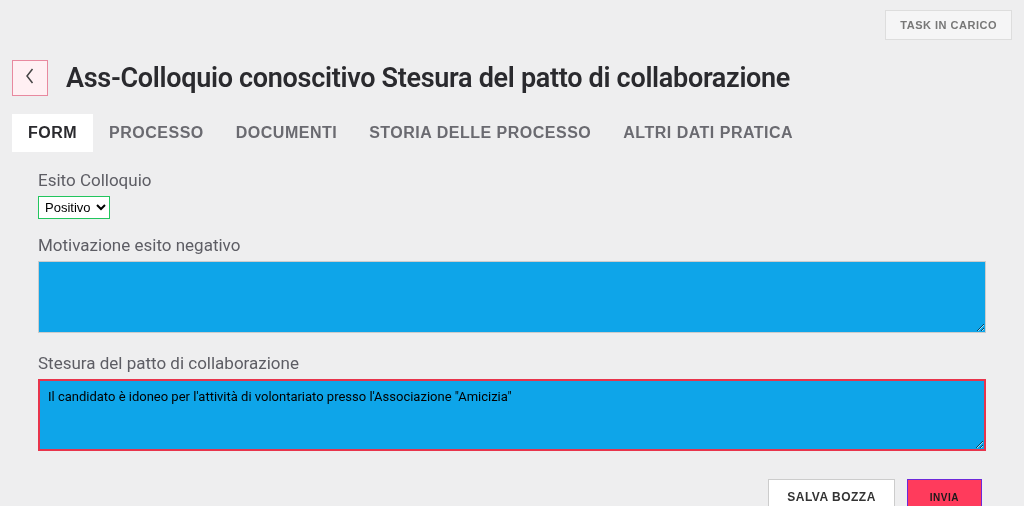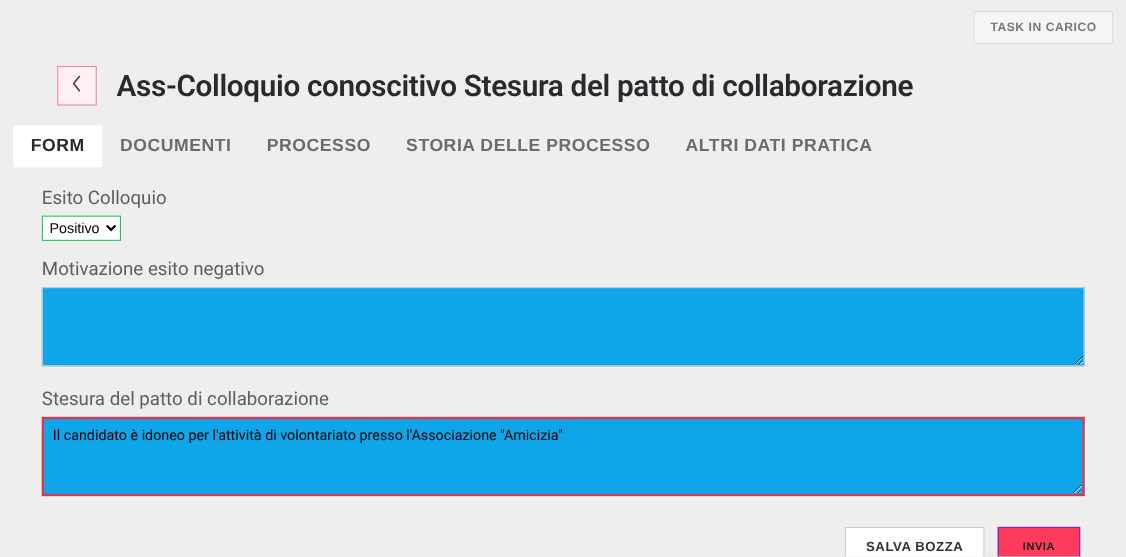--- a/index.html
+++ b/index.html
@@ -24,21 +24,20 @@
       font-weight: 600;
       letter-spacing: 0.5px;
       padding: 8px 14px;
       cursor: pointer;
     }
     .header-row {
       display: flex;
       align-items: center;
       padding: 20px 12px 18px 12px;
       gap: 18px;
-      margin-left: 40px;
     }
     .back-btn {
       width: 36px;
       height: 36px;
       border: 1px solid #e8899f;
       background: #fff0f3;
       display: flex;
       align-items: center;
       justify-content: center;
       cursor: pointer;
@@ -140,22 +139,22 @@
       <svg viewBox="0 0 10 16">
           <path d="M7.5 1 L2 8 L7.5 15" stroke="#444" stroke-width="1.5" fill="none"></path>
         </svg>
     </span>
   </div>
   <h1 class="page-title">Ass-Colloquio conoscitivo Stesura del patto di collaborazione</h1>
 </div>
 
 <div class="tabs">
   <button class="tab active">FORM</button>
+  <button class="tab">PROCESSO</button>
   <button class="tab">DOCUMENTI</button>
-  <button class="tab">PROCESSO</button>
   <button class="tab">STORIA DELLE PROCESSO</button>
   <button class="tab">ALTRI DATI PRATICA</button>
 </div>
 
 <div class="form-area">
   <label class="field-label">Esito Colloquio</label>
   <select class="select-input">
     <option>Positivo</option>
   </select>
 

